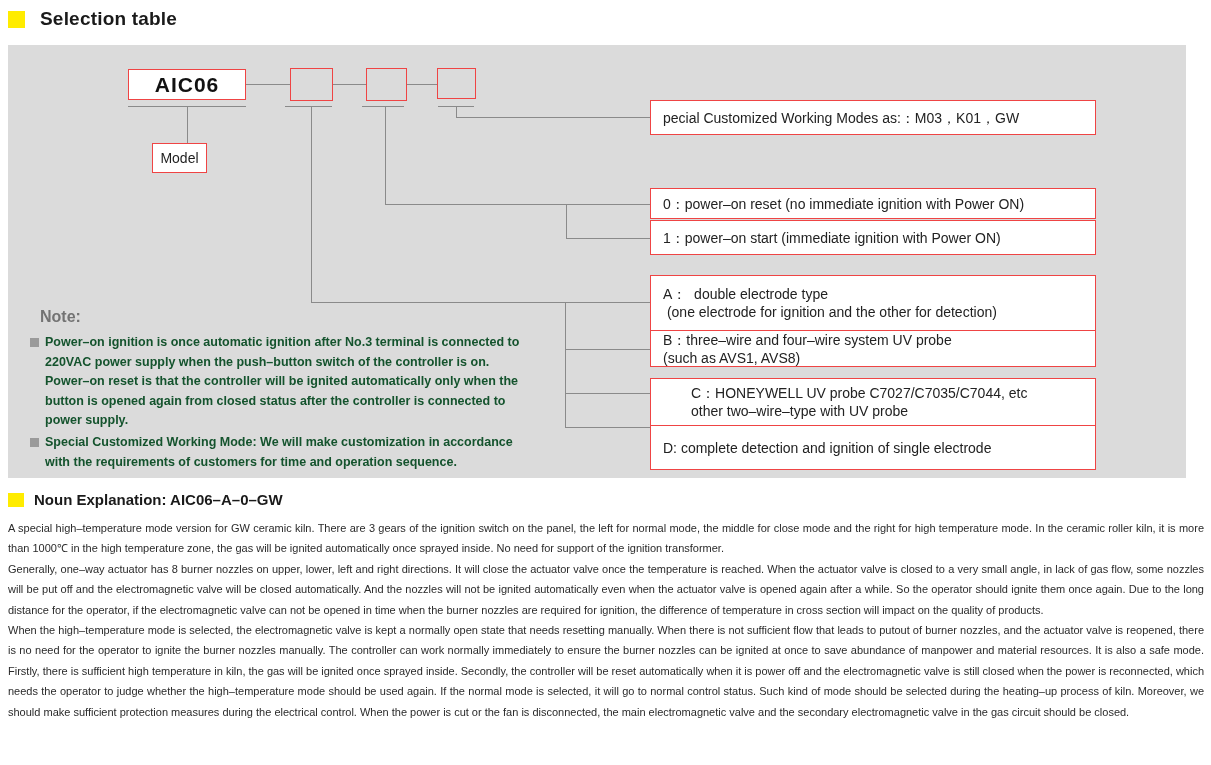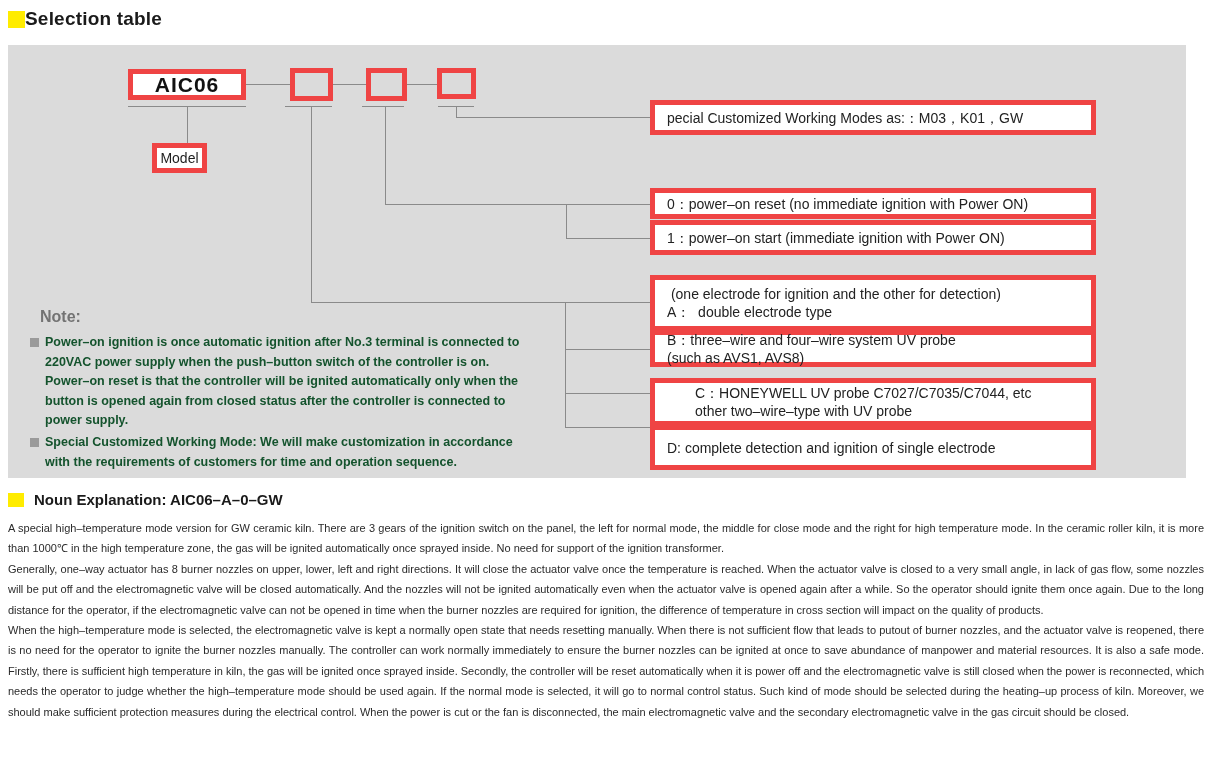--- a/index.html
+++ b/index.html
@@ -2,31 +2,31 @@
 <html><head>
 <meta charset="utf-8">
 <style>
   html,body{margin:0;padding:0;background:#ffffff;}
   .page{
     position:relative;width:1211px;height:765px;background:#ffffff;
     font-family:"Liberation Sans", sans-serif;color:#1e1e1e;overflow:hidden;
   }
   
   .sec-hdr{position:absolute;display:flex;align-items:center;}
-  .sh1{left:8px;top:8px;text-align:right;}
+  .sh1{left:8px;top:8px;gap:15px;text-align:right;}
   .sh1 .hdr-text{font-size:19px;font-weight:bold;letter-spacing:.2px;color:#1a1a1a;}
   .sh2{left:8px;top:491px;gap:10px;}
   .sh2 .hdr-text{font-size:15px;font-weight:bold;color:#1a1a1a;}
   .ybul{background:#ffec00;display:inline-block;}
   .ybul.b1{width:17px;height:17px;}
   .ybul.b2{width:16px;height:14px;}
   
   .panel{position:absolute;left:8px;top:45px;width:1178px;height:433px;background:#dbdbdb;}
   
-  .box{position:absolute;background:#ffffff;border:5px solid #ef4444;box-sizing:border-box;}
+  .box{position:absolute;background:#ffffff;border:1px solid #ef4444;box-sizing:border-box;}
   .model-code{left:128px;top:69px;width:118px;height:31px;display:flex;align-items:center;justify-content:center;
     font-size:21px;font-weight:bold;letter-spacing:1px;color:#111;}
   .model-label{left:152px;top:143px;width:55px;height:30px;display:flex;align-items:center;justify-content:center;font-size:14px;}
   .sb{background:#dbdbdb;}
   .sb1{left:290px;top:68px;width:43px;height:33px;}
   .sb2{left:366px;top:68px;width:41px;height:33px;}
   .sb3{left:437px;top:68px;width:39px;height:31px;}
   
   .hline,.vline{position:absolute;background:#8a8a8a;}
   .hline{height:1px;}
@@ -96,22 +96,22 @@
   <div class="box opt single sp-box">
     <span class="bl">pecial Customized Working Modes as:：M03，K01，GW</span>
   </div>
   <div class="box opt single p0-box">
     <span class="bl">0：power–on reset (no immediate ignition with Power ON)</span>
   </div>
   <div class="box opt single p1-box">
     <span class="bl">1：power–on start (immediate ignition with Power ON)</span>
   </div>
   <div class="box opt oA">
+    <span class="bl">A：  double electrode type</span>
     <span class="bl"> (one electrode for ignition and the other for detection)</span>
-    <span class="bl">A：  double electrode type</span>
   </div>
   <div class="box opt oB">
     <span class="bl">B：three–wire and four–wire system UV probe</span>
     <span class="bl">(such as AVS1, AVS8)</span>
   </div>
   <div class="box opt oC">
     <span class="bl">C：HONEYWELL UV probe C7027/C7035/C7044, etc</span>
     <span class="bl">other two–wire–type with UV probe</span>
   </div>
   <div class="box opt oD">

